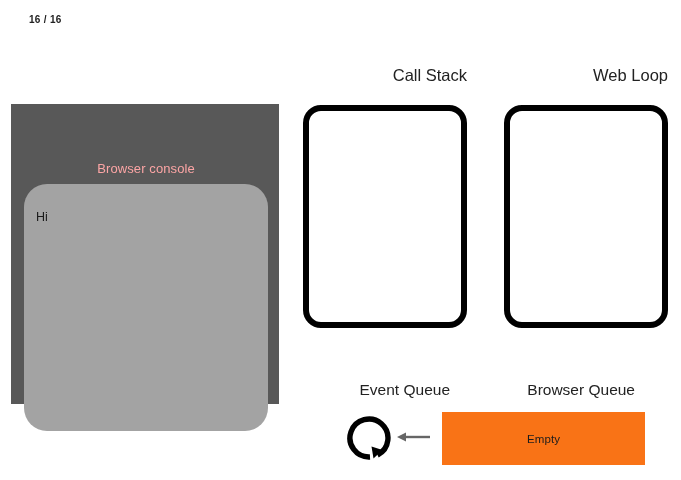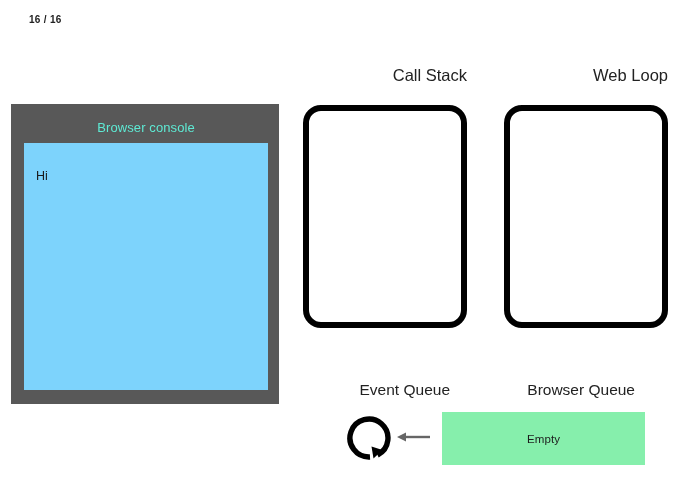--- a/index.html
+++ b/index.html
@@ -37,31 +37,33 @@
     width: 268px;
     height: 300px;
     background: #585858;
     box-sizing: border-box;
     padding: 12px 11px 13px 13px;
   }
   #console-title {
     height: 27px;
     line-height: 24px;
     text-align: center;
-    color: #5eead4;
+    color: #fca5a5;
     font-size: 13px;
     letter-spacing: 0.1px;
+    margin-top: 41px;
   }
   #console-output {
-    background: #7dd3fc;
+    background: #a3a3a3;
     width: 100%;
     height: 247px;
     box-sizing: border-box;
     padding: 20px 0 0 12px;
     overflow: hidden;
+    border-radius: 23px;
   }
   .console-line {
     font-size: 12.5px;
     line-height: 27px;
     color: #1a1a1a;
     white-space: pre;
   }
 
   
   .panel-label {
@@ -108,21 +110,21 @@
     height: 18px;
   }
 
   
   #callback-queue-box {
     position: absolute;
     left: 442px;
     top: 412px;
     width: 203px;
     height: 53px;
-    background: #86efac;
+    background: #f97316;
     display: flex;
     align-items: center;
     justify-content: center;
   }
   #callback-queue-status {
     font-size: 11.5px;
     color: #1d1d1d;
     letter-spacing: 0.1px;
   }
 </style>

